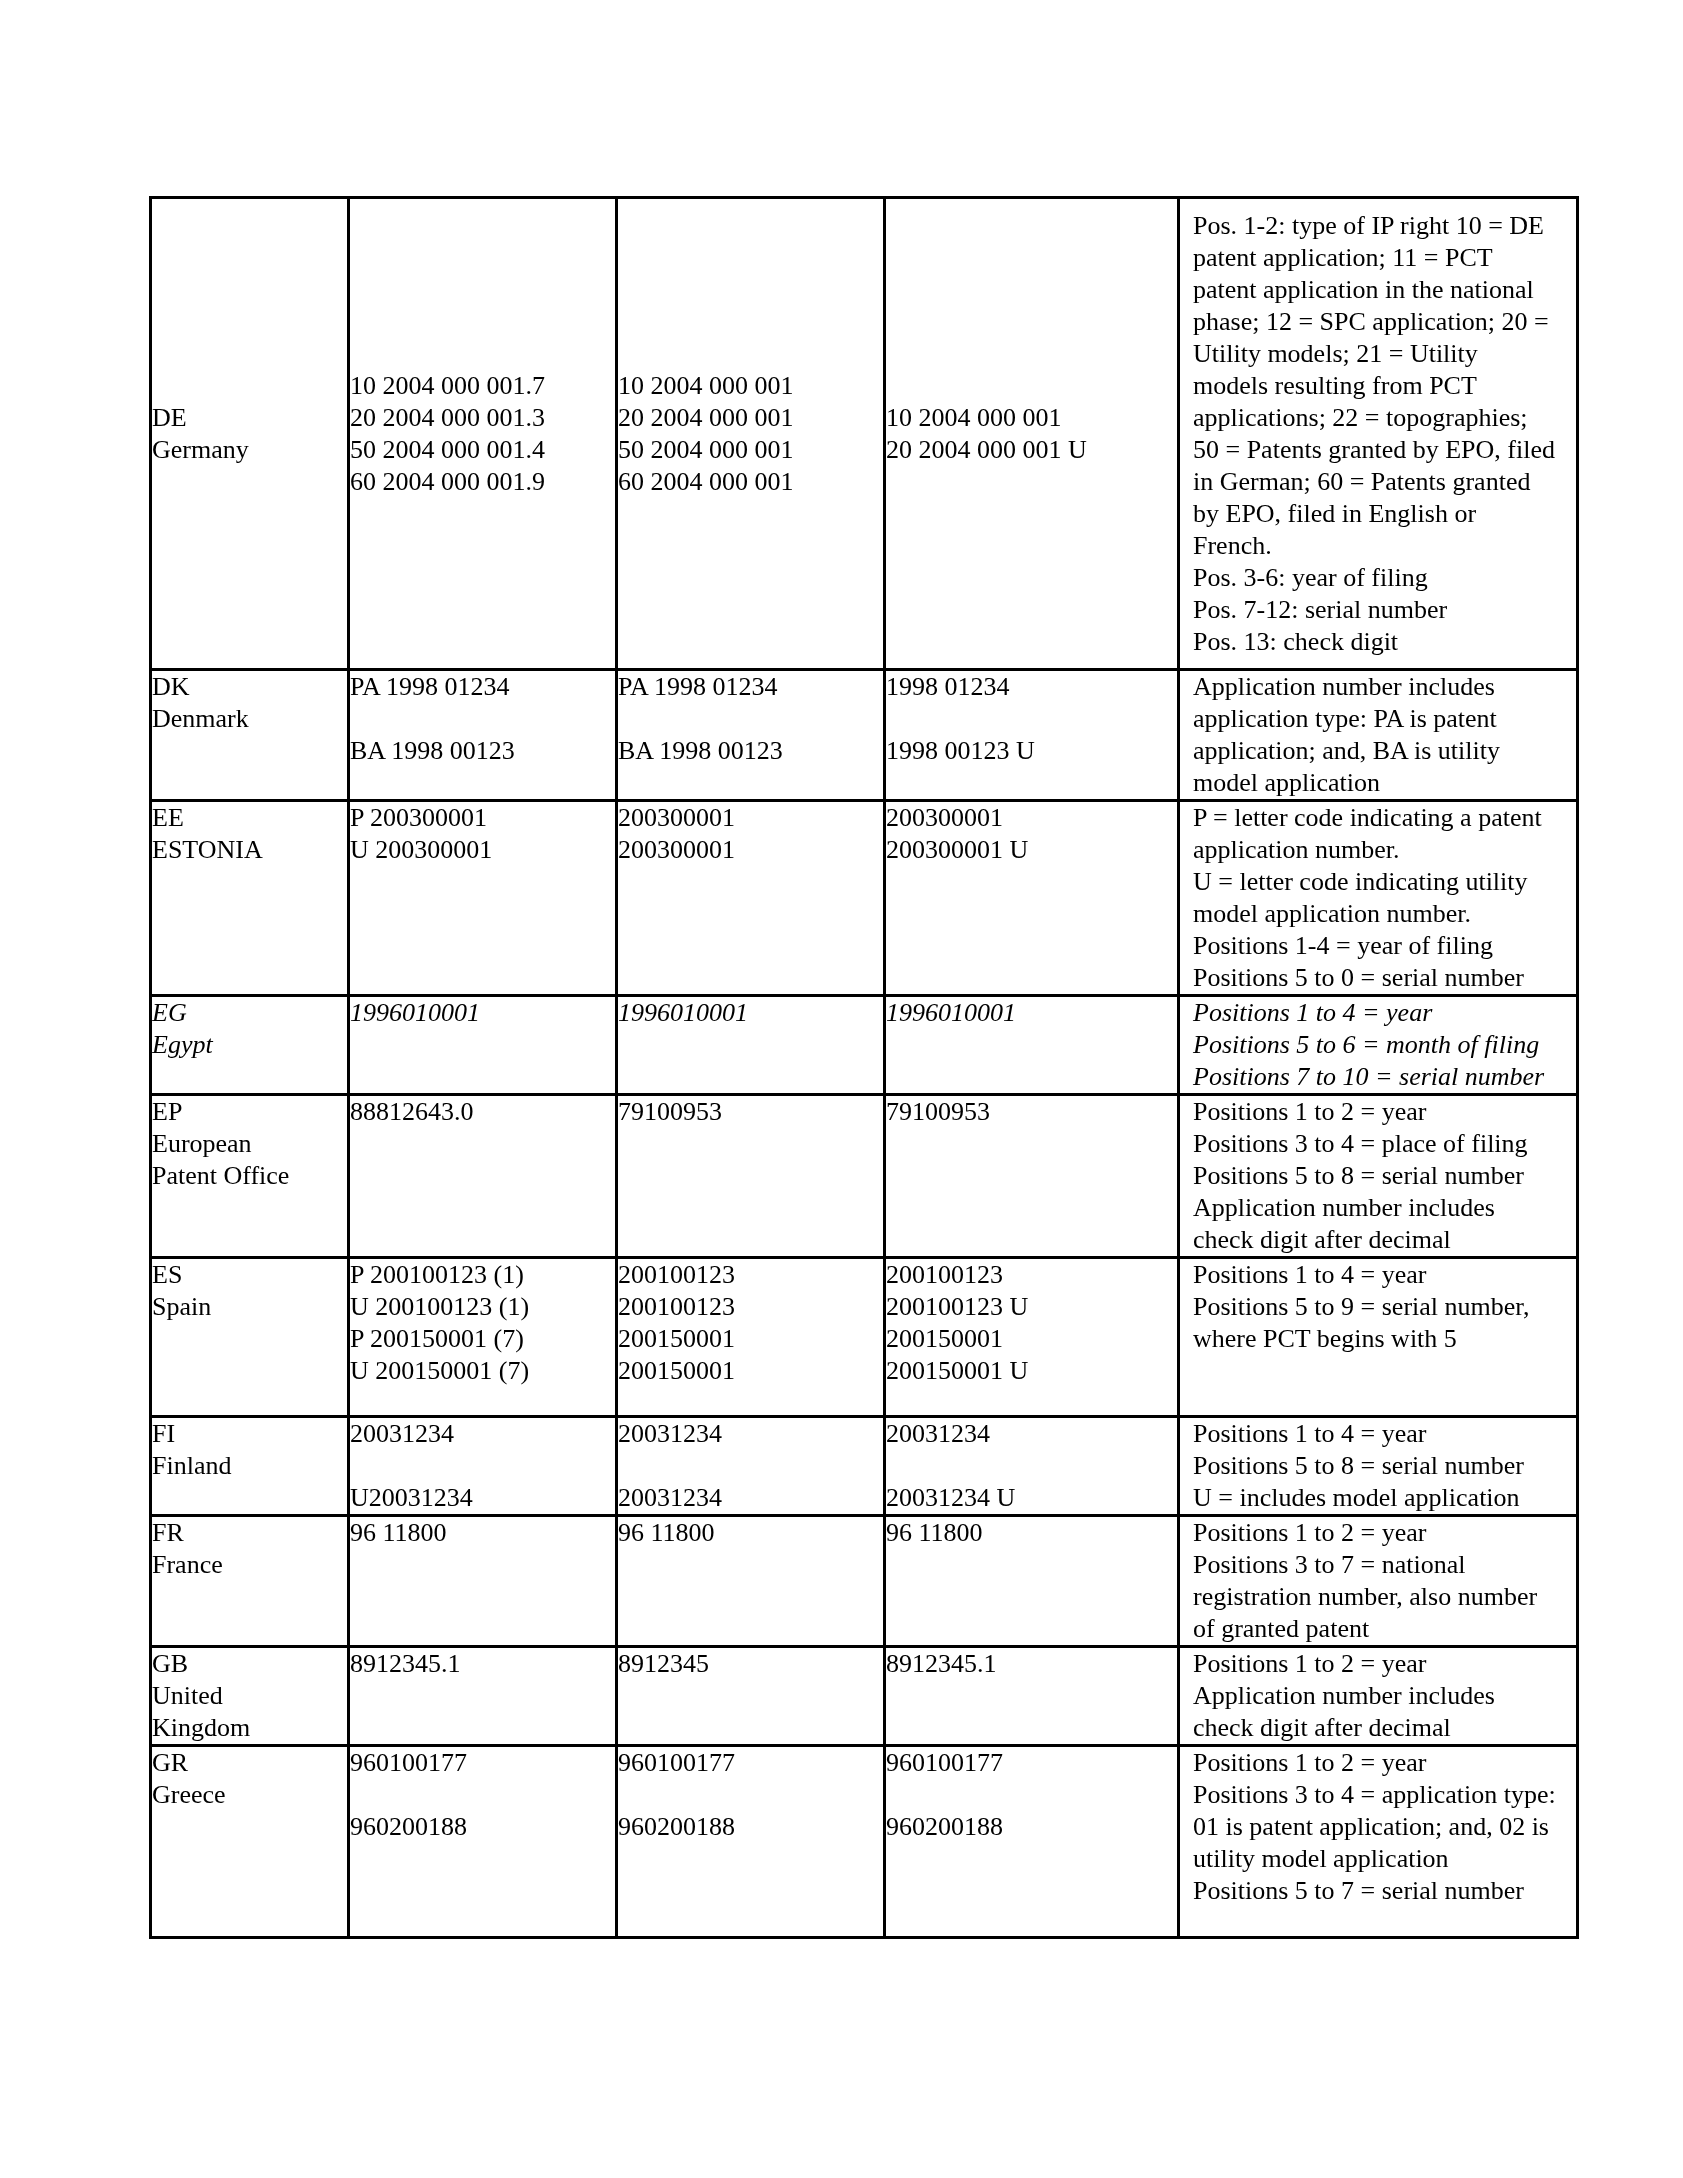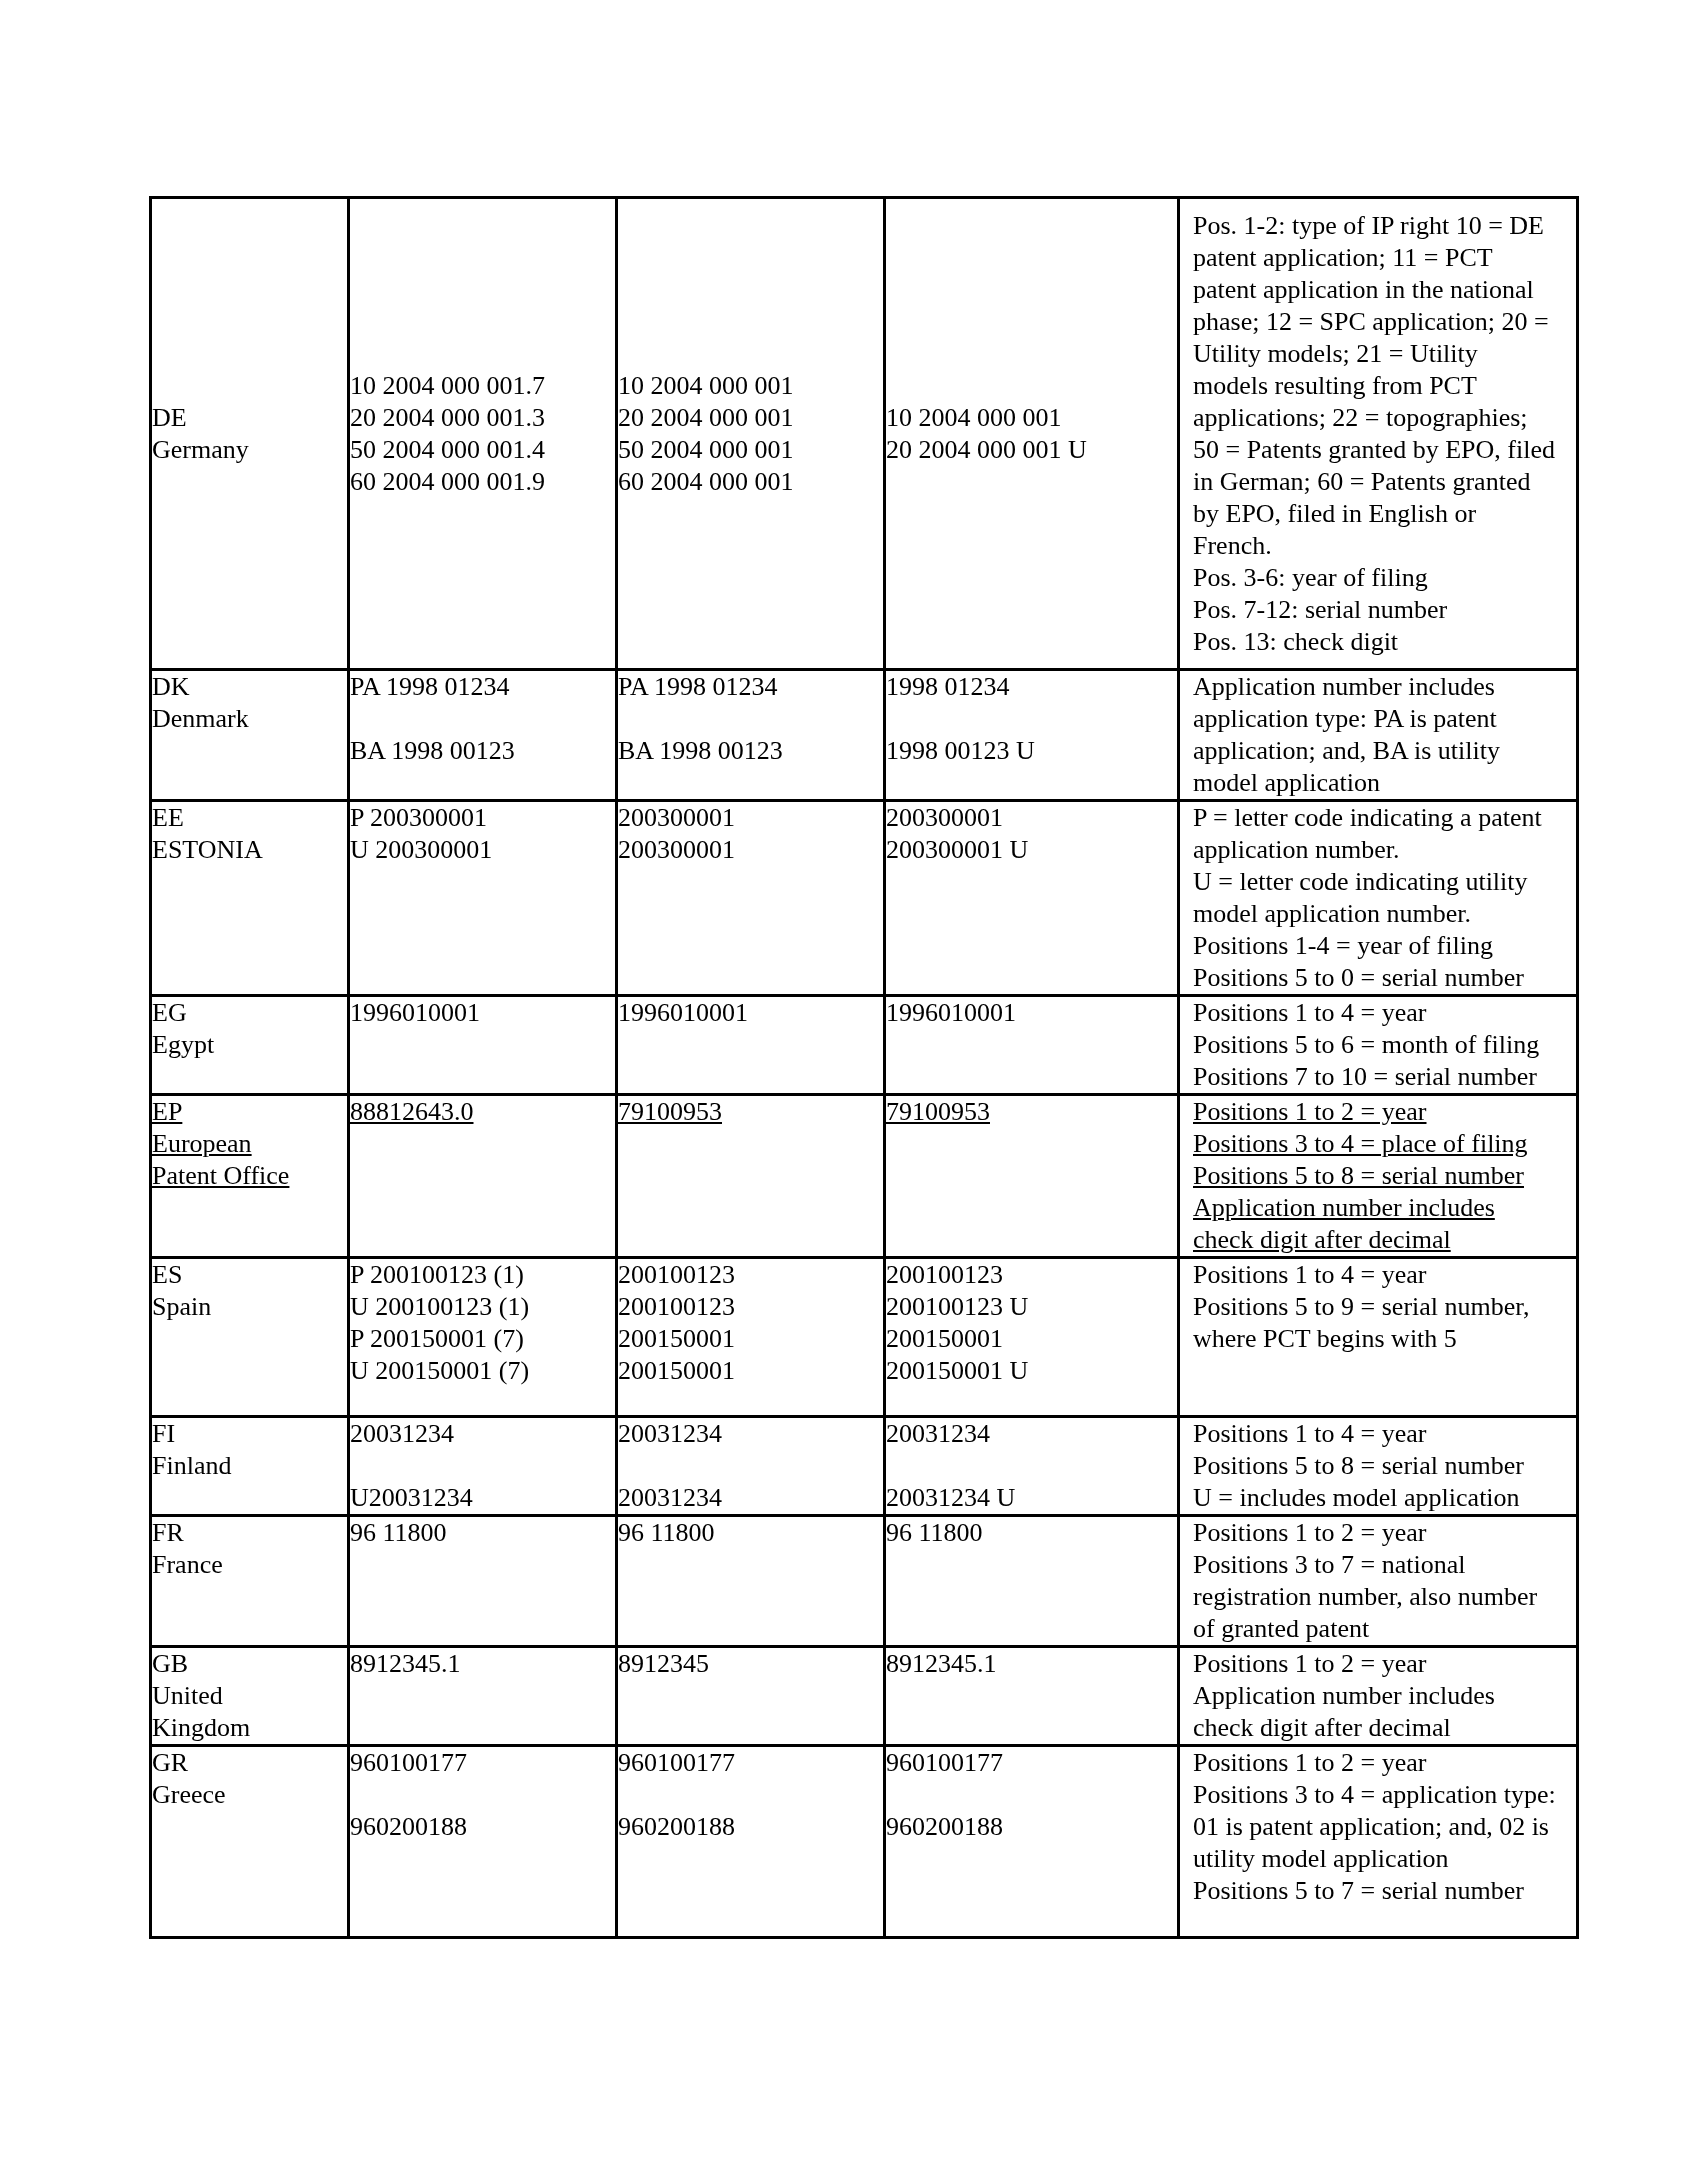--- a/index.html
+++ b/index.html
@@ -96,41 +96,41 @@
           <span class="line">200300001</span>
           <span class="line">200300001 U</span>
         </td>
         <td class="notes">
           <span class="line">P = letter code indicating a patent application number.</span>
           <span class="line">U = letter code indicating utility model application number.</span>
           <span class="line">Positions 1-4 = year of filing</span>
           <span class="line">Positions 5 to 0 = serial number</span>
         </td>
       </tr>
-      <tr style="height: 95px;">
+      <tr style="height: 95px; font-style: italic;">
         <td class="c">
           <span class="line">EG</span>
           <span class="line">Egypt</span>
         </td>
         <td class="c">
           <span class="line">1996010001</span>
         </td>
         <td class="c">
           <span class="line">1996010001</span>
         </td>
         <td class="c">
           <span class="line">1996010001</span>
         </td>
         <td class="notes">
           <span class="line">Positions 1 to 4 = year</span>
           <span class="line">Positions 5 to 6 = month of filing</span>
           <span class="line">Positions 7 to 10 = serial number</span>
         </td>
       </tr>
-      <tr style="height: 159px; text-decoration: underline;">
+      <tr style="height: 159px;">
         <td class="c">
           <span class="line">EP</span>
           <span class="line">European</span>
           <span class="line">Patent Office</span>
         </td>
         <td class="c">
           <span class="line">88812643.0</span>
         </td>
         <td class="c">
           <span class="line">79100953</span>

